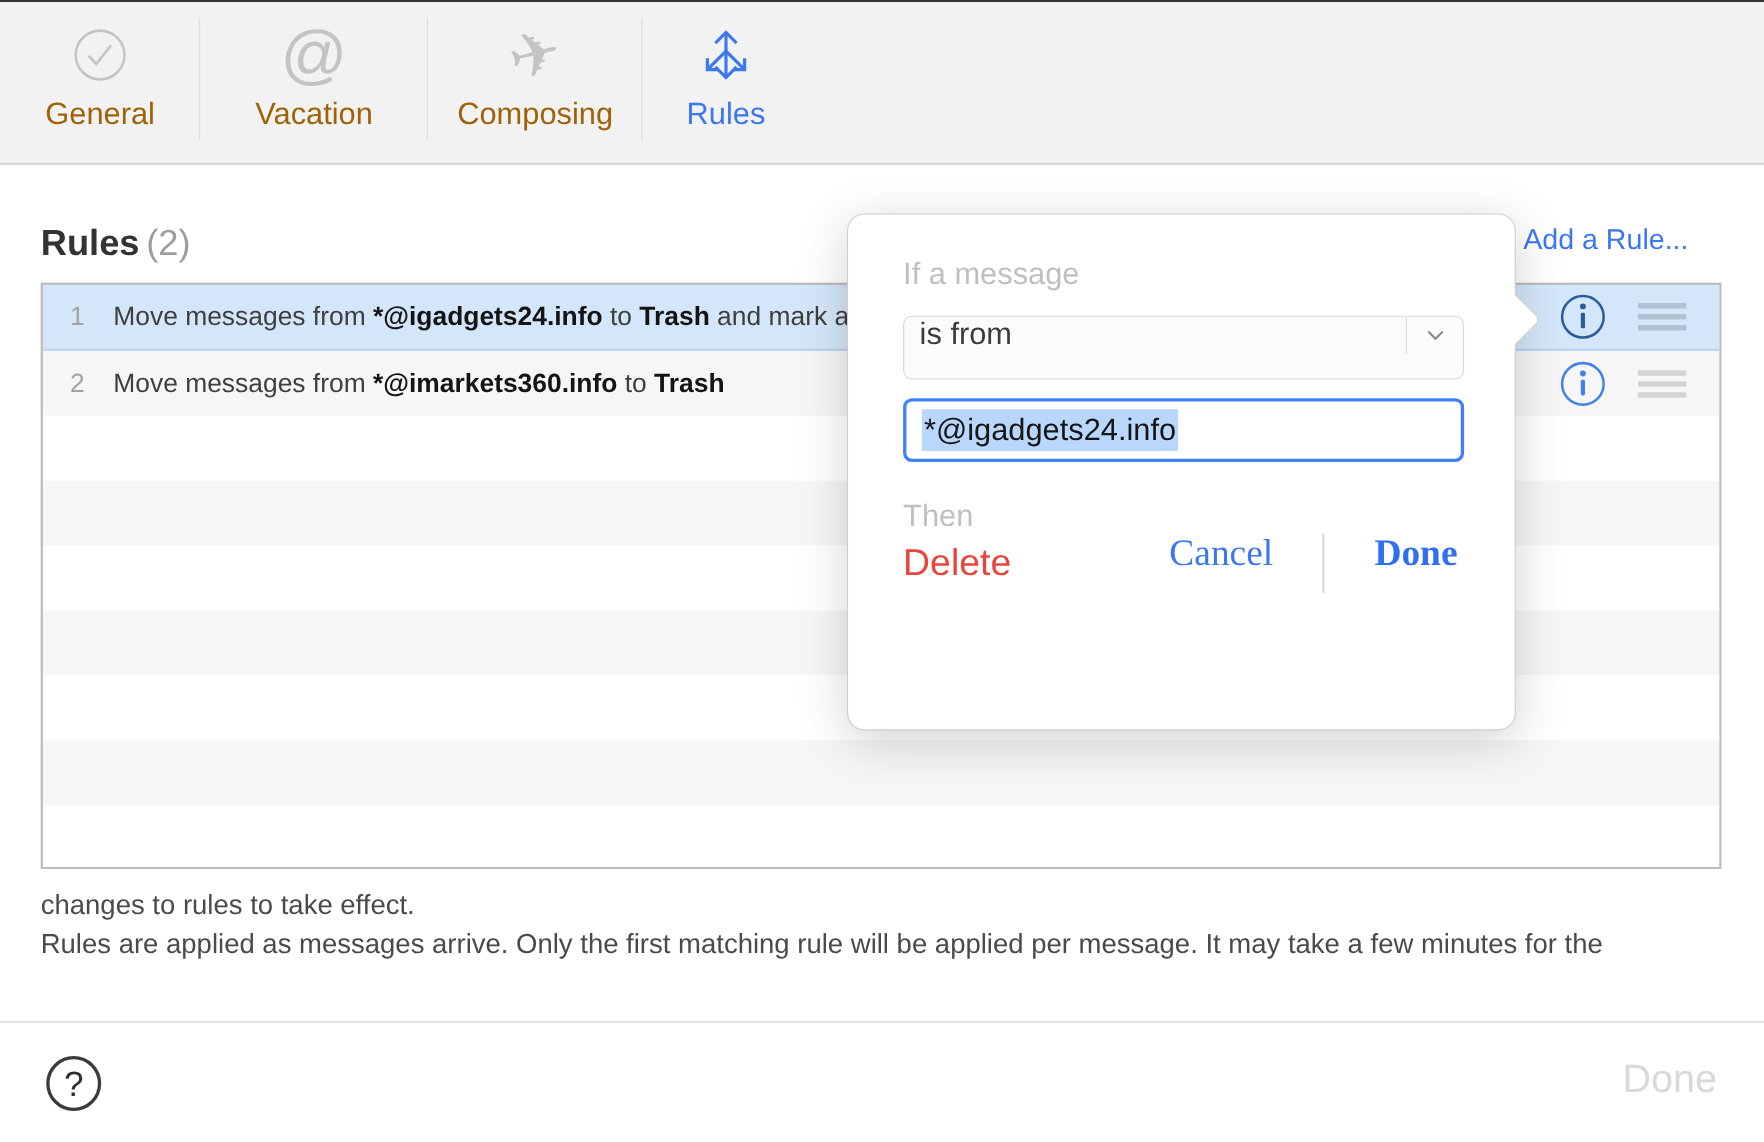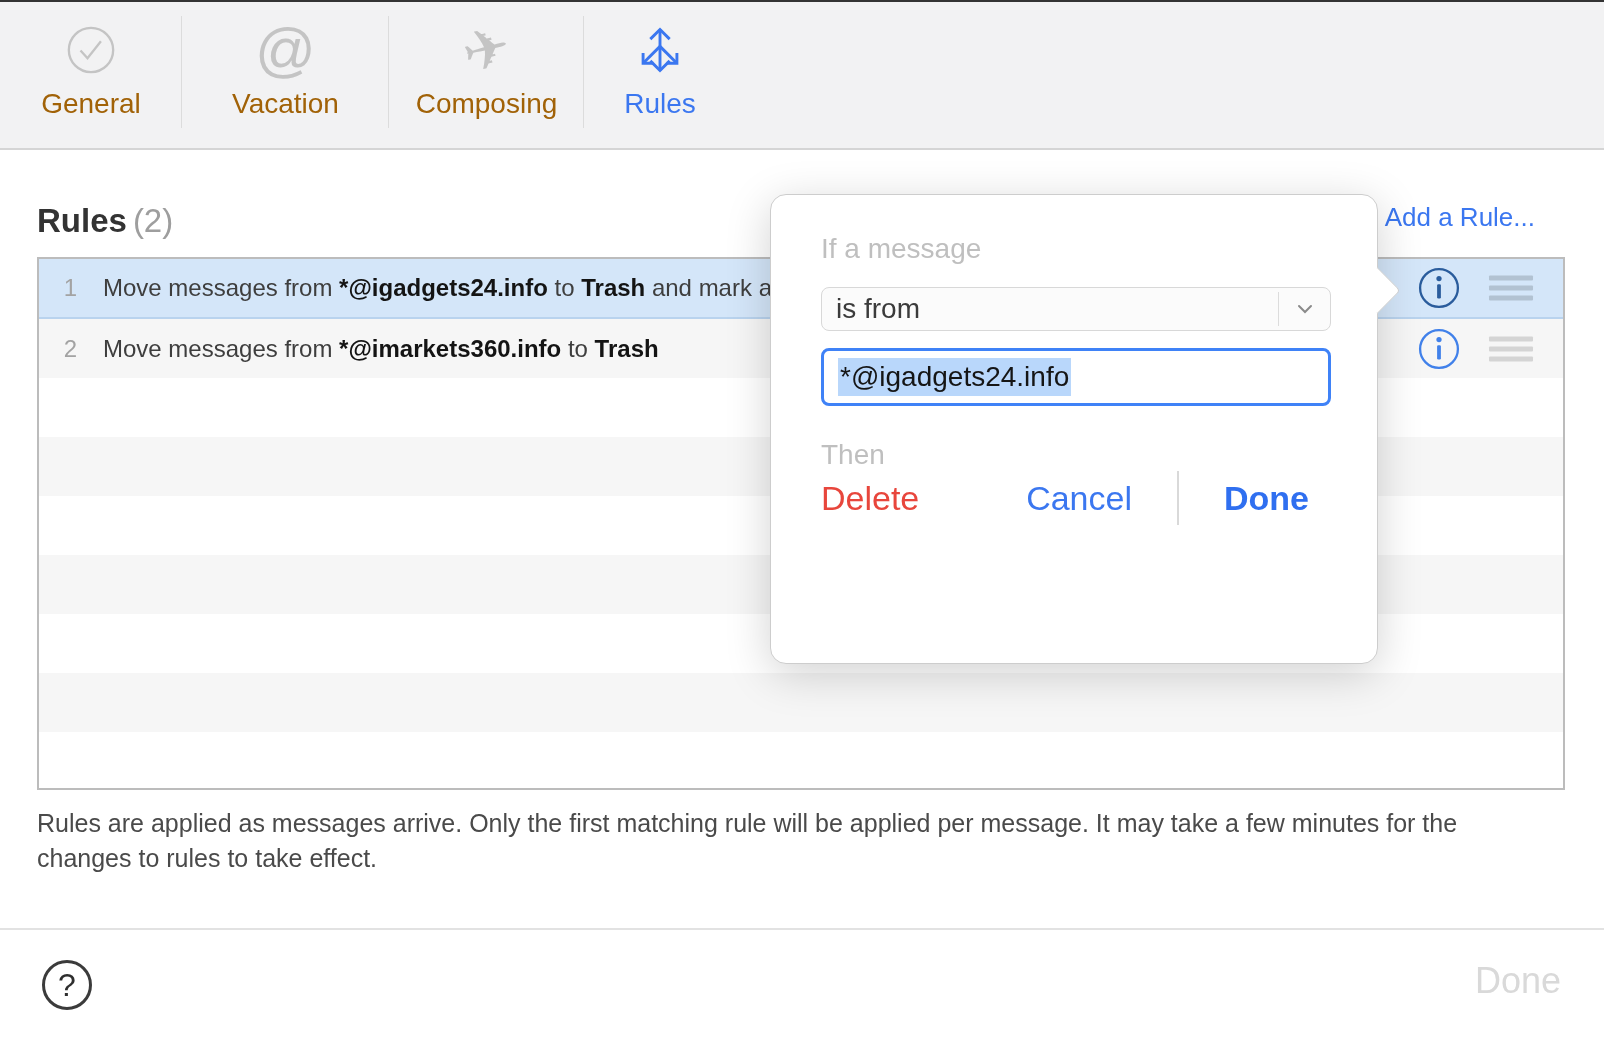--- a/index.html
+++ b/index.html
@@ -38,41 +38,41 @@
   .info-btn { position:absolute; right:103px; top:50%; transform:translateY(-50%); width:42px; height:42px; display:flex; align-items:center; justify-content:center; }
   .grip { position:absolute; right:30px; top:50%; transform:translateY(-50%); width:44px; }
   .grip span { display:block; width:44px; height:5px; border-radius:1px; background:#d4d4d4; margin:5px 0; }
   .row.selected .grip span { background:#b2c2d2; }
 
   
   .note { margin:16px 39px 0 37px; font-size:25px; line-height:35px; color:#4a4a4a; }
 
   
   .popover { position:absolute; left:770px; top:192px; width:608px; height:470px; background:#fff;
-             border:1.5px solid #cdcdcd; border-radius:16px; padding:0 68px 0 50px; z-index:10;
+             border:1.5px solid #cdcdcd; border-radius:16px; padding:0 52px 0 50px; z-index:10;
              box-shadow:0 10px 45px rgba(0,0,0,0.18); }
   .popover .tail { position:absolute; right:-17px; top:79px; width:33px; height:33px; background:#fff;
              border-top:1.5px solid #cdcdcd; border-right:1.5px solid #cdcdcd; transform:rotate(45deg);
              border-top-right-radius:5px; }
   .pop-label { margin-top:38px; height:32px; font-size:28px; color:#bfbfbf; }
   .pop-label.then { margin-top:33px; }
-  .select { margin-top:22px; height:44px; width:510px; background:#fbfbfb; border:1.5px solid #d8d8d8;
-            border-radius:8px; display:flex; align-items:center; cursor:default; }
+  .select { margin-top:22px; height:58px; width:510px; background:#fbfbfb; border:1.5px solid #d8d8d8;
+            border-radius:8px; display:flex; cursor:default; }
   .select.action { margin-top:18px; }
   .select .sel-val { flex:1; padding-left:14px; font-size:28px; color:#3b3b3b; white-space:nowrap; overflow:hidden; }
   .select .sel-chev { width:52px; height:34px; border-left:1px solid #dcdcdc; display:flex; align-items:center; justify-content:center; flex:none; }
   .text-input { margin-top:17px; height:58px; width:510px; background:#fff; border:3px solid #3f82f7;
             border-radius:8px; display:flex; align-items:center; padding-left:14px; cursor:text; }
   .text-input .sel-text { font-size:28px; color:#151515; background:#b9d7fb; padding:3px 2px; white-space:nowrap; }
   .btn-row { display:flex; align-items:center; justify-content:space-between; }
   .btn { font-size:34px; cursor:pointer; white-space:nowrap; }
   .btn.delete { color:#e8463c; }
   .btn.cancel { color:#3b77f0; }
   .btn.done { color:#2f6ff0; font-weight:700; }
-  .btn-right { display:flex; align-items:center; }
+  .btn-right { display:flex; align-items:flex-start;font-family:Liberation Serif, serif; }
   .vdiv { width:2px; height:54px; background:#d9d9d9; margin:0 45px; }
 
   
   .bottom-bar { position:absolute; left:0; right:0; bottom:0; height:110px; border-top:2px solid #e2e2e2; background:#fff; }
   .help-btn { position:absolute; left:42px; top:30px; width:50px; height:50px; border:3px solid #3b3b3b; border-radius:50%;
               font-size:32px; font-weight:500; color:#2e2e2e; text-align:center; line-height:44px; cursor:pointer; }
   .done-disabled { position:absolute; right:43px; top:30px; font-size:36px; color:#d9d9d9; }
 
   svg { display:block; }
 </style>
@@ -158,22 +158,22 @@
     <div class="row"></div>
     <div class="row alt"></div>
     <div class="row"></div>
     <div class="row alt"></div>
     <div class="row"></div>
     <div class="row alt"></div>
     <div class="row"></div>
   </div>
 
   <p class="note">
+    <span style="display:block">changes to rules to take effect.</span>
     <span style="display:block">Rules are applied as messages arrive. Only the first matching rule will be applied per message. It may take a few minutes for the</span>
-    <span style="display:block">changes to rules to take effect.</span>
   </p>
 
   <div class="popover">
     <div class="tail"></div>
     <div class="pop-label">If a message</div>
     <div class="select">
       <span class="sel-val">is from</span>
       <span class="sel-chev">
         <svg width="16" height="10" viewBox="0 0 16 10" fill="none" stroke="#8a8a8a" stroke-width="2" stroke-linecap="round">
             <path d="M2 2 L8 8 L14 2"></path>

